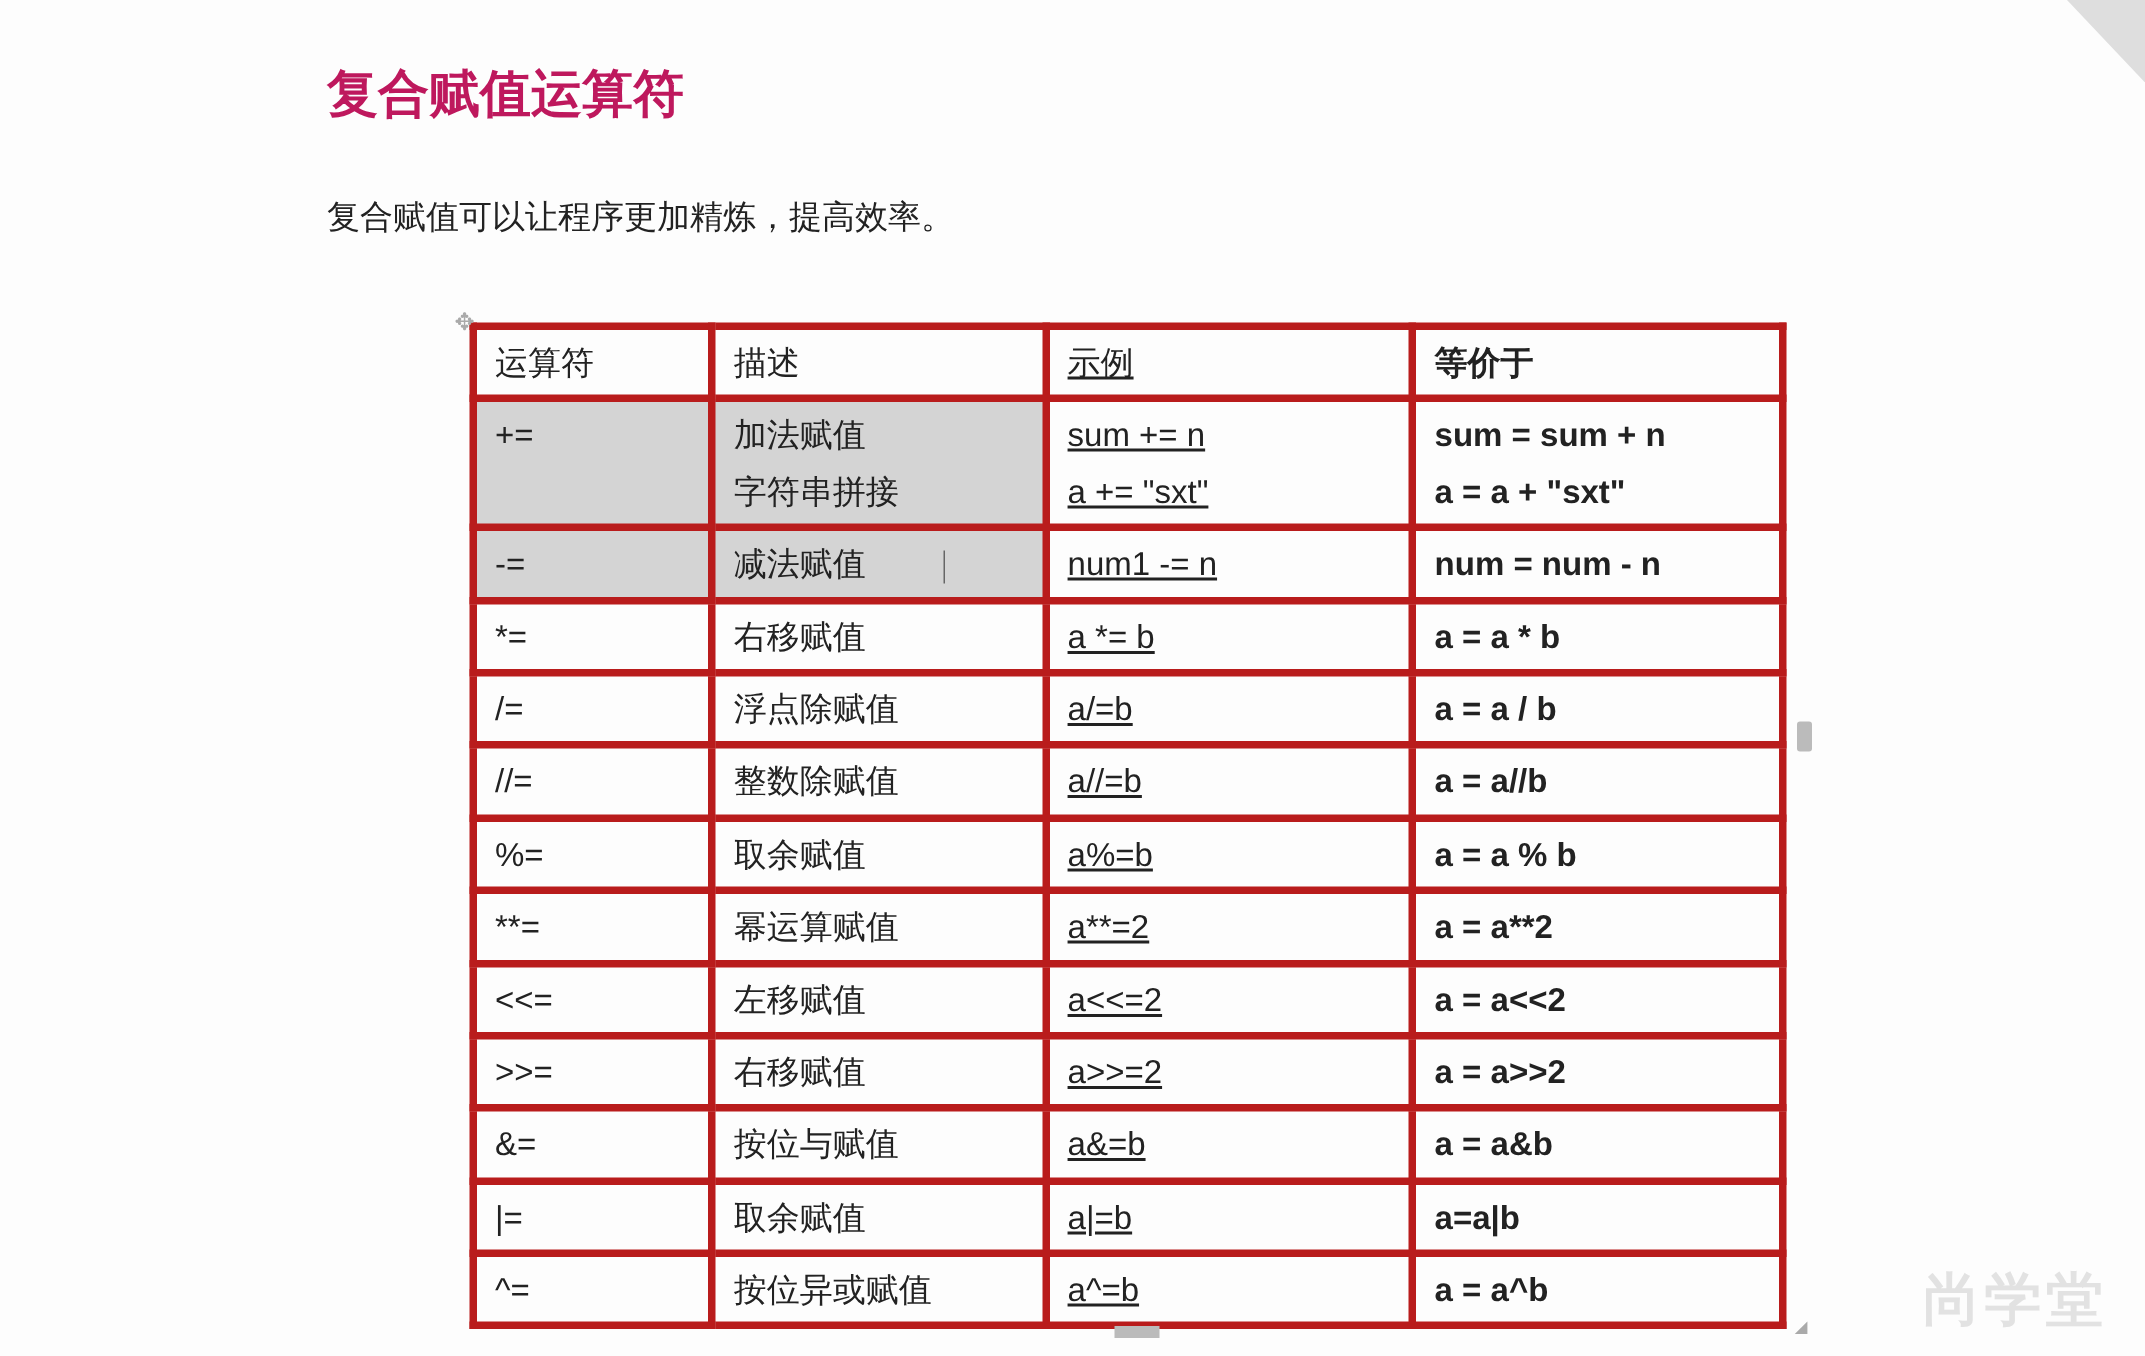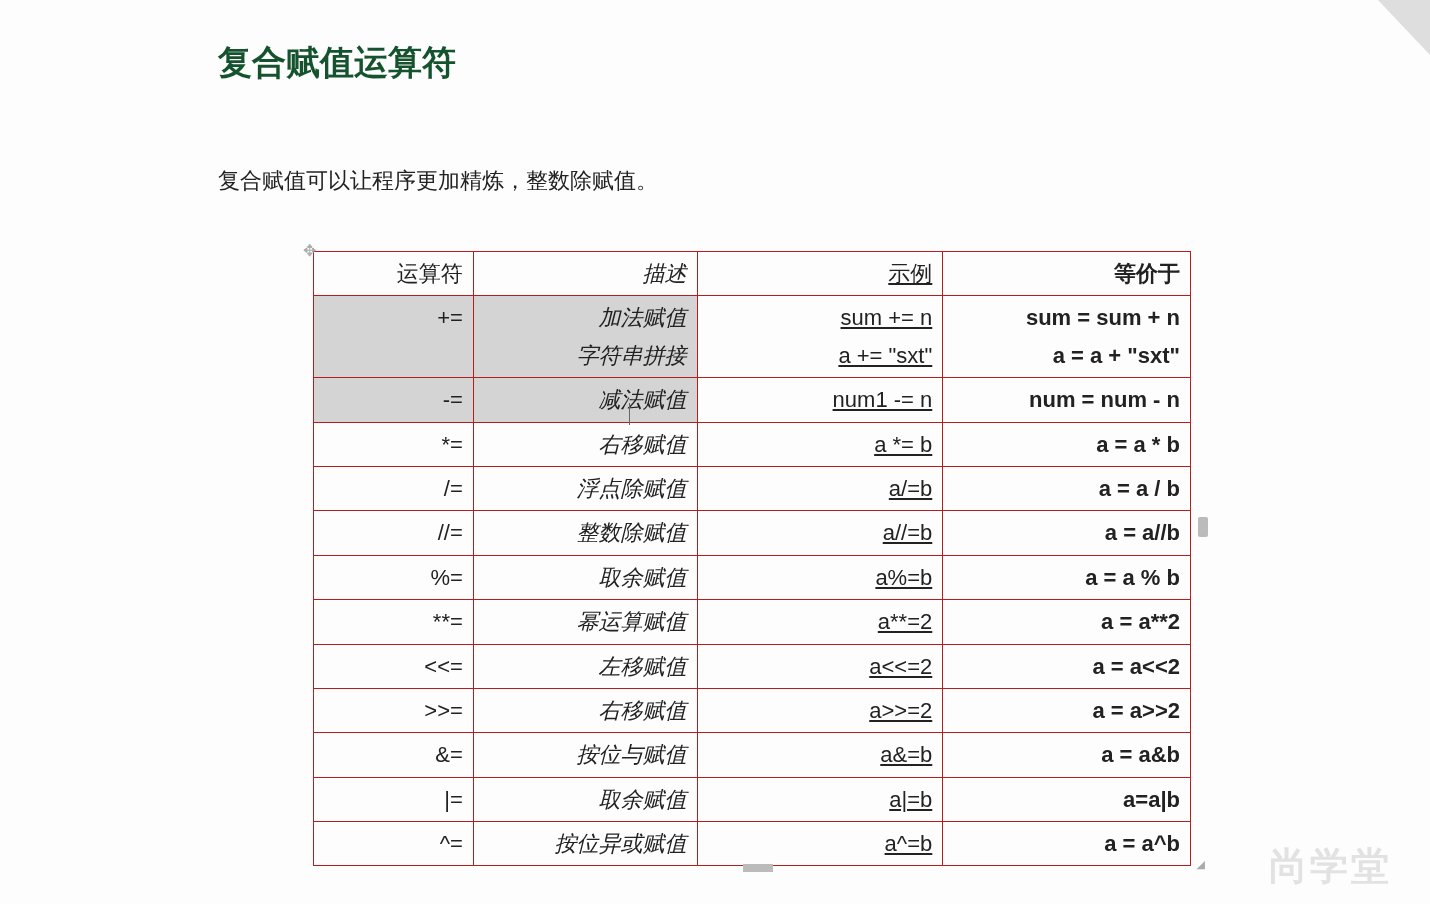--- a/index.html
+++ b/index.html
@@ -11,22 +11,22 @@
       position: relative;
       overflow: hidden;
     }
     .content {
       padding: 40px 0 0 218px;
       width: 1200px;
     }
     .title {
       font-size: 34px;
       font-weight: bold;
-      color: #14532d;
-      margin-bottom: 80px;
+      color: #be185d;
+      margin-bottom: 44px;
     }
     .intro {
       font-size: 22px;
       color: #222;
       margin-bottom: 55px;
     }
     .table-wrap {
       margin-left: 95px;
       position: relative;
     }
@@ -35,31 +35,31 @@
       left: -10px;
       top: -10px;
       font-size: 16px;
       color: #aaa;
     }
     table {
       border-collapse: collapse;
       width: 878px;
     }
     th, td {
-      border: 1px solid #b91c1c;
-      text-align: right;
+      border: 5px solid #b91c1c;
+      text-align: left;
       font-size: 22px;
       color: #222;
       vertical-align: top;
       line-height: 1.7;
       padding: 3px 10px 3px 12px;
     }
     th { font-weight: normal; }
     .col-op    { width: 160px; }
-    .col-desc  { width: 224px; font-style: italic; }
+    .col-desc  { width: 224px; }
     .col-ex    { width: 246px; text-decoration: underline; }
     .col-eq    { width: 248px; font-weight: bold; }
     .shaded { background: #d4d4d4; }
     .multi-line span { display: block; }
     .scroll-hint {
       position: absolute;
       right: -8px;
       top: 266px;
       width: 10px;
       height: 20px;
@@ -79,21 +79,21 @@
       right: 0;
       top: 0;
       width: 80px;
       height: 55px;
       background: #999;
       opacity: 0.3;
       clip-path: polygon(35% 0, 100% 0, 100% 100%);
     }
     .watermark {
       position: absolute;
-      right: 38px;
+      right: 25px;
       bottom: 12px;
       font-size: 38px;
       color: #e2e2e2;
       font-weight: bold;
       letter-spacing: 3px;
     }
     .bottom-handle {
       position: absolute;
       left: 430px;
       bottom: -6px;
@@ -109,21 +109,21 @@
       color: #aaa;
     }
   </style>
 </head>
 <body>
 
 <div class="corner-tab"></div>
 
 <div class="content">
   <h1 class="title">复合赋值运算符</h1>
-  <p class="intro">复合赋值可以让程序更加精炼，整数除赋值。</p>
+  <p class="intro">复合赋值可以让程序更加精炼，提高效率。</p>
 
   <div class="table-wrap">
     <div class="move-handle">✥</div>
     <div class="scroll-hint"></div>
     <div class="cursor"></div>
     <table>
       <thead>
         <tr>
           <th class="col-op">运算符</th>
           <th class="col-desc">描述</th>

